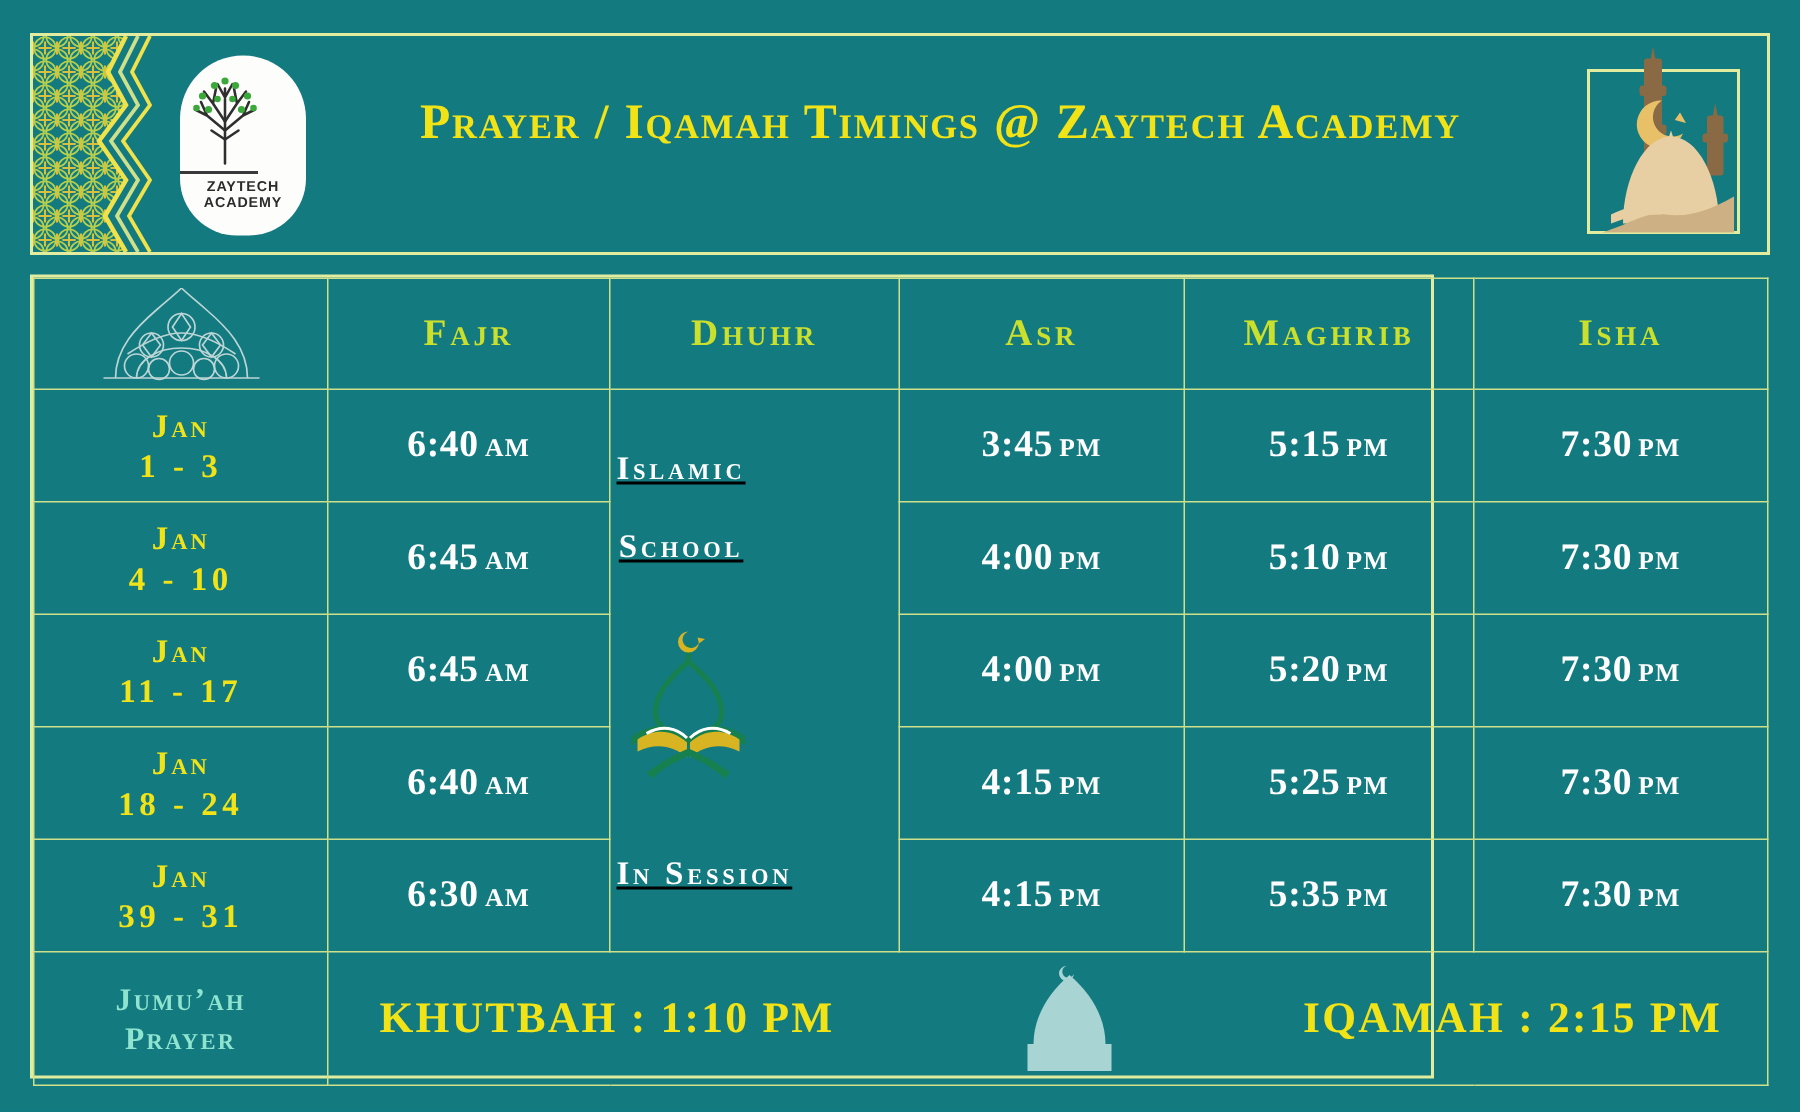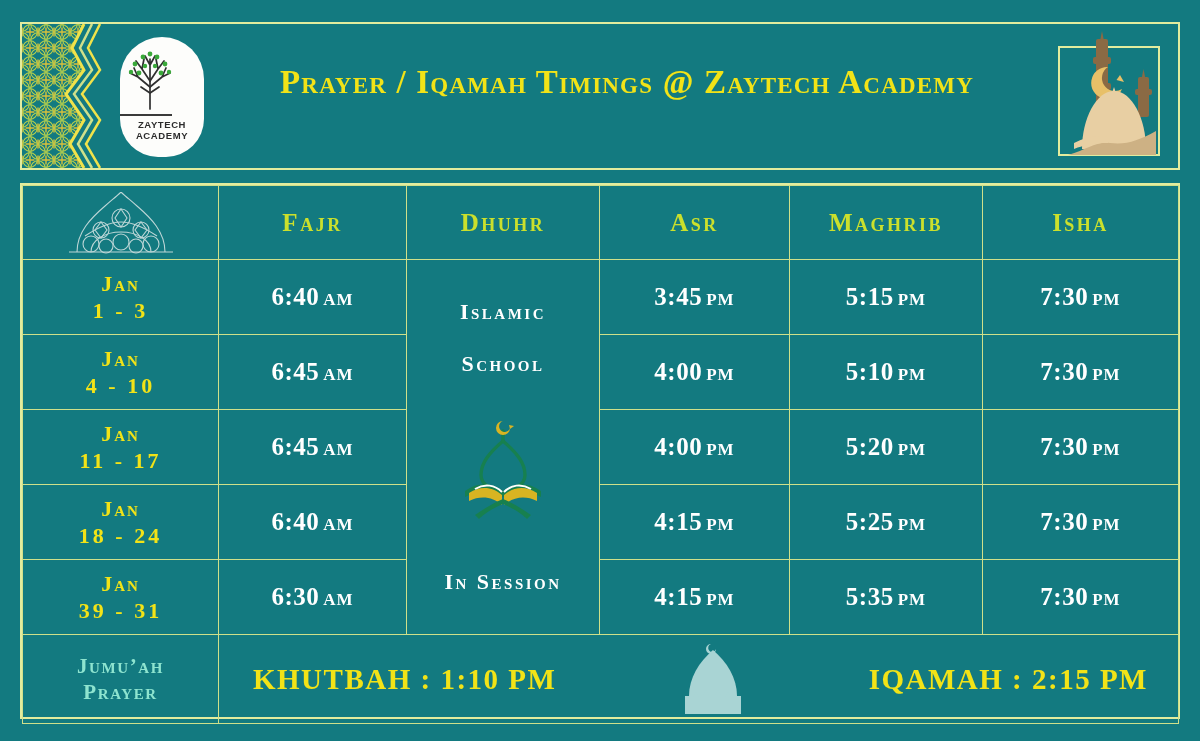--- a/index.html
+++ b/index.html
@@ -108,21 +108,21 @@
     top: 7px;
     width: 116px;
     height: 132px;
   }
 
   
   .table-wrap {
     position: absolute;
     left: 20px;
     top: 183px;
-    width: 1160px;
+    width: 936px;
     height: 536px;
     border: 2px solid #e2ec9e;
     box-sizing: border-box;
   }
   table.sched {
     width: 100%;
     height: 100%;
     border-collapse: collapse;
     table-layout: fixed;
   }
@@ -186,25 +186,26 @@
     letter-spacing: 1px;
     margin-left: 4px;
   }
 
   .dhuhr-cell {
     position: relative;
   }
   .dhuhr-inner {
     display: flex;
     flex-direction: column;
-    align-items: center;
+    align-items: flex-start;
     justify-content: space-between;
     height: 100%;
     padding: 26px 4px 26px 4px;
     box-sizing: border-box;
+    text-decoration: underline;
   }
   .dhuhr-text {
     color: #ffffff;
     font-family: "Liberation Serif", serif;
     font-size: 22px;
     font-weight: bold;
     font-variant: small-caps;
     letter-spacing: 2.5px;
     line-height: 52px;
   }

